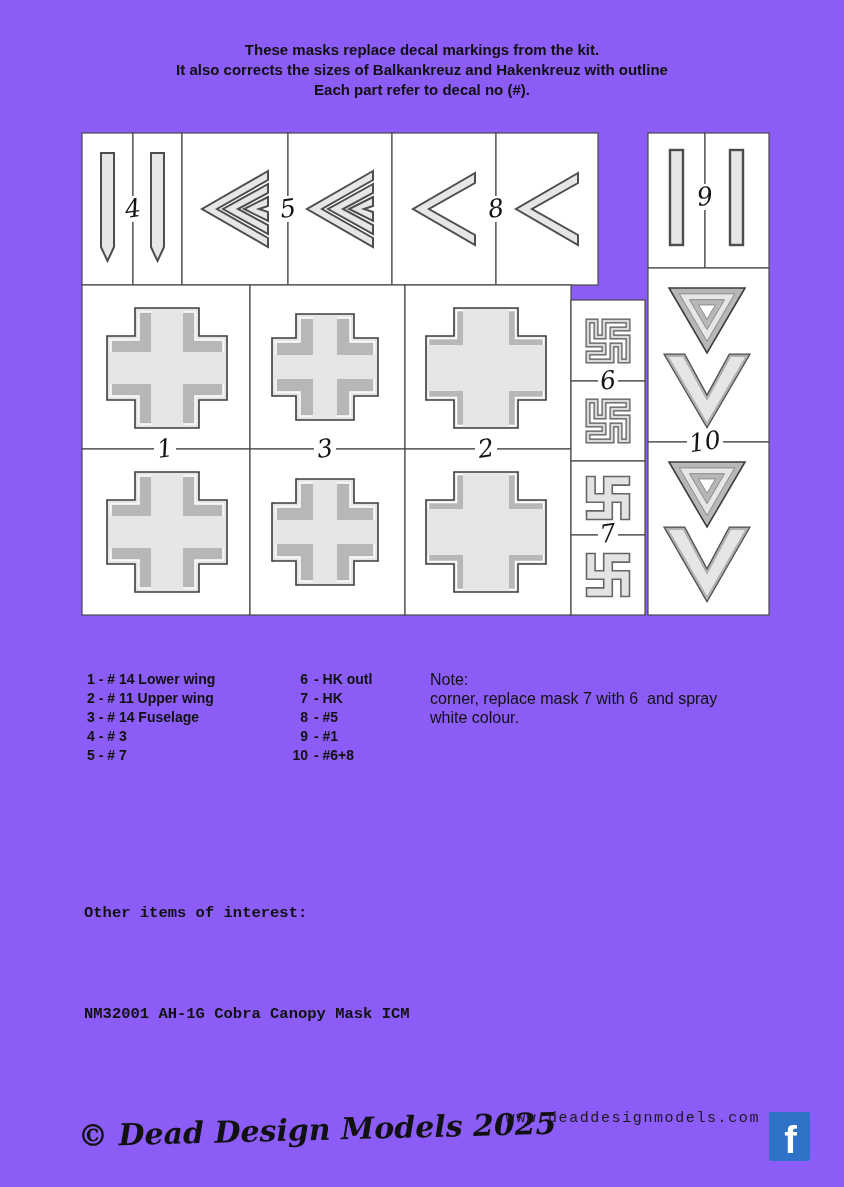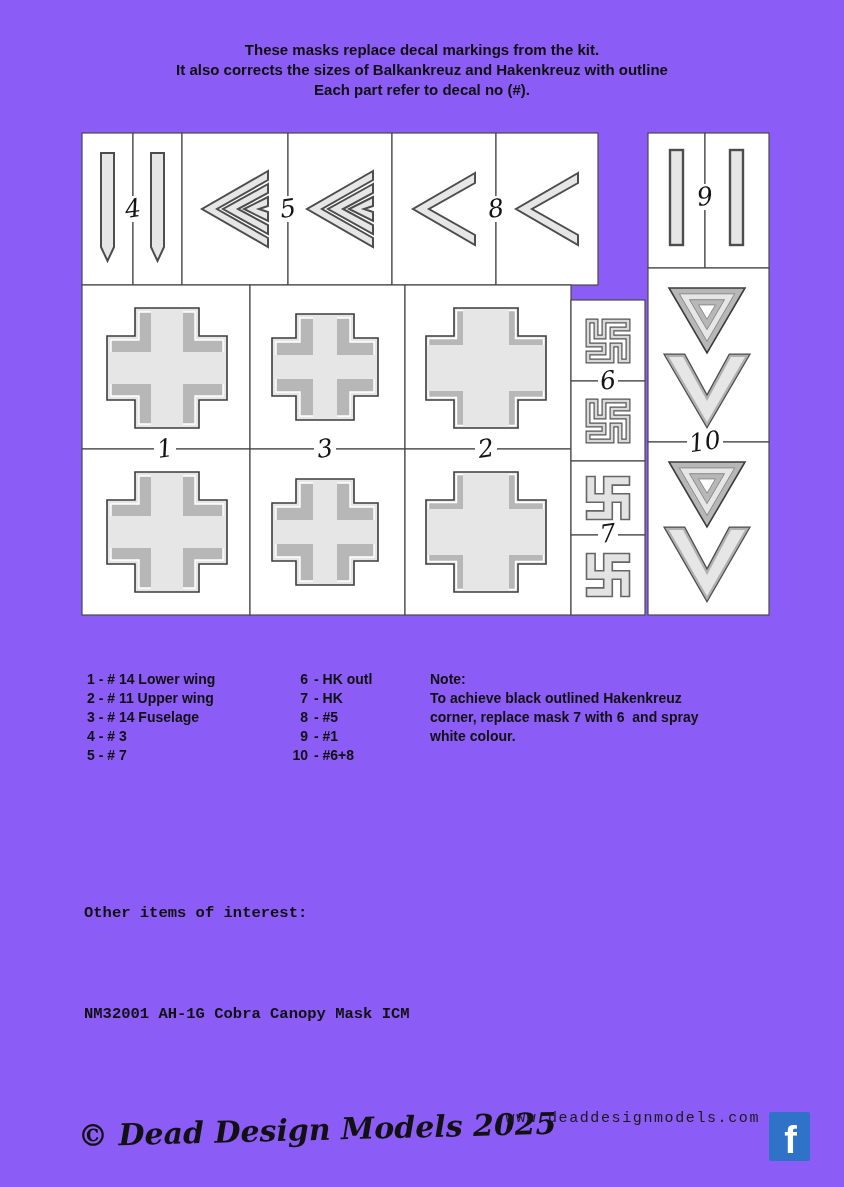--- a/index.html
+++ b/index.html
@@ -12,21 +12,21 @@
     position:absolute;top:40px;left:0;width:844px;text-align:center;
     font-weight:bold;font-size:15px;line-height:20px;color:#111;
   }
   #masksheet{position:absolute;left:80px;top:131px;}
   .legend-col{position:absolute;top:670px;font-weight:bold;font-size:14px;line-height:19px;color:#111;}
   .legend-col1{left:87px;}
   .legend-col2{left:282px;}
   .legend-col2 .row{display:flex;}
   .legend-col2 .num{display:inline-block;width:26px;text-align:right;margin-right:6px;}
   .note-block{position:absolute;left:430px;top:670px;width:350px;
-    font-weight:bold;font-size:14px;line-height:19px;color:#111;}
+    font-weight:normal;font-size:16px;line-height:19px;color:#111;}
   .note-block .nline{white-space:pre;}
   .other-items{position:absolute;left:84px;top:830px;
     font-family:"Liberation Mono", monospace;font-weight:bold;
     font-size:15.5px;line-height:33.5px;color:#111;white-space:pre;}
   .copyright{
     position:absolute;left:78px;top:1112px;
     font-family:"DejaVu Serif", serif;font-style:italic;font-weight:bold;
     font-size:30px;color:#111;transform:rotate(-1.5deg);
   }
   .contact{
@@ -196,21 +196,20 @@
         <span>- #1</span>
       </div>
     <div class="row">
         <span class="num">10</span>
         <span>- #6+8</span>
       </div>
   </div>
 
   <div class="note-block">
     <div>Note:</div>
-    <div class="nline">To achieve black outlined Hakenkreuz</div>
     <div class="nline">corner, replace mask 7 with 6  and spray</div>
     <div class="nline">white colour.</div>
   </div>
 
   <div class="other-items">
     <div>Other items of interest:</div>
     <div>NM32001 AH-1G Cobra Canopy Mask ICM</div>
     
     
     

